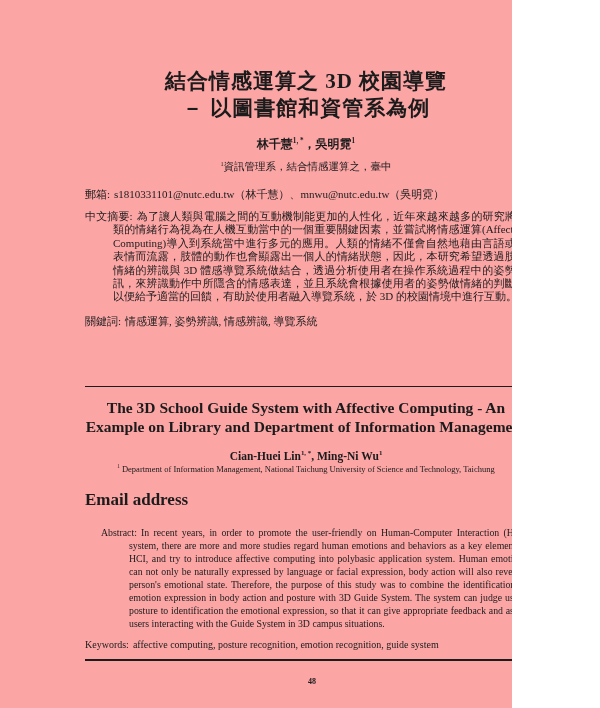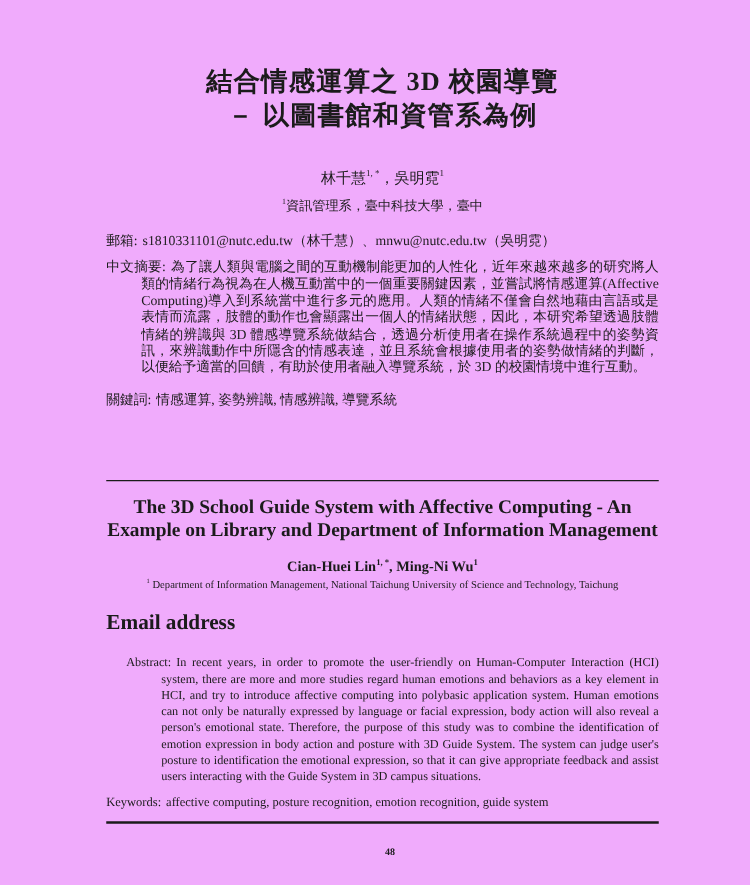--- a/index.html
+++ b/index.html
@@ -1,34 +1,34 @@
 <!DOCTYPE html>
 <html><head>
 <meta charset="utf-8">
 <style>
   html,body{margin:0;padding:0;background:#ffffff;}
   .page{
     position:relative;
-    width:600px;height:708px;
-    background:#f0abfc;
+    width:512px;height:708px;
+    background:#fca5a5;
     color:#1b1b1b;
     font-family:"Liberation Serif","DejaVu Serif",serif;
     box-sizing:border-box;
-    padding-top:52px;
+    padding-top:68px;
     overflow:hidden;
   }
   .content{width:442px;margin-left:85px;}
   
   .zh-title{
     margin:0;text-align:center;font-weight:bold;
     font-size:21px;line-height:27px;letter-spacing:1px;
   }
   .zh-authors{
-    margin-top:28px;text-align:center;
-    font-weight:normal;font-size:12px;
+    margin-top:14px;text-align:center;
+    font-weight:bold;font-size:12px;
   }
   .zh-affil{
     margin-top:7px;text-align:center;font-size:10.5px;
   }
   .zh-email{
     margin-top:13px;font-size:11px;text-align:left;
   }
   .zh-abstract{
     margin:8px 0 0 0;font-size:11px;line-height:13.4px;
     text-align:justify;padding-left:28px;text-indent:-28px;
@@ -81,21 +81,21 @@
     <h1 class="zh-title">
       <span>結合情感運算之 3D 校園導覽</span><br>
       <span>－ 以圖書館和資管系為例</span>
     </h1>
 
     <div class="zh-authors">
       <span>林千慧</span><sup>1, *</sup><span>，</span><span>吳明霓</span><sup>1</sup>
     </div>
 
     <div class="zh-affil">
-      <sup>1</sup><span>資訊管理系，臺中科技大學，臺中</span>
+      <sup>1</sup><span>資訊管理系，結合情感運算之，臺中</span>
     </div>
 
     <div class="zh-email">
       <span class="lbl">郵箱:</span><span>s1810331101@nutc.edu.tw（林千慧）、mnwu@nutc.edu.tw（吳明霓）</span>
     </div>
 
     <p class="zh-abstract">
       <span class="lbl">中文摘要:</span><span>為了讓人類與電腦之間的互動機制能更加的人性化，近年來越來越多的研究將人類的情緒行為視為在人機互動當中的一個重要關鍵因素，並嘗試將情感運算(Affective Computing)導入到系統當中進行多元的應用。人類的情緒不僅會自然地藉由言語或是表情而流露，肢體的動作也會顯露出一個人的情緒狀態，因此，本研究希望透過肢體情緒的辨識與 3D 體感導覽系統做結合，透過分析使用者在操作系統過程中的姿勢資訊，來辨識動作中所隱含的情感表達，並且系統會根據使用者的姿勢做情緒的判斷，以便給予適當的回饋，有助於使用者融入導覽系統，於 3D 的校園情境中進行互動。</span>
     </p>
 

